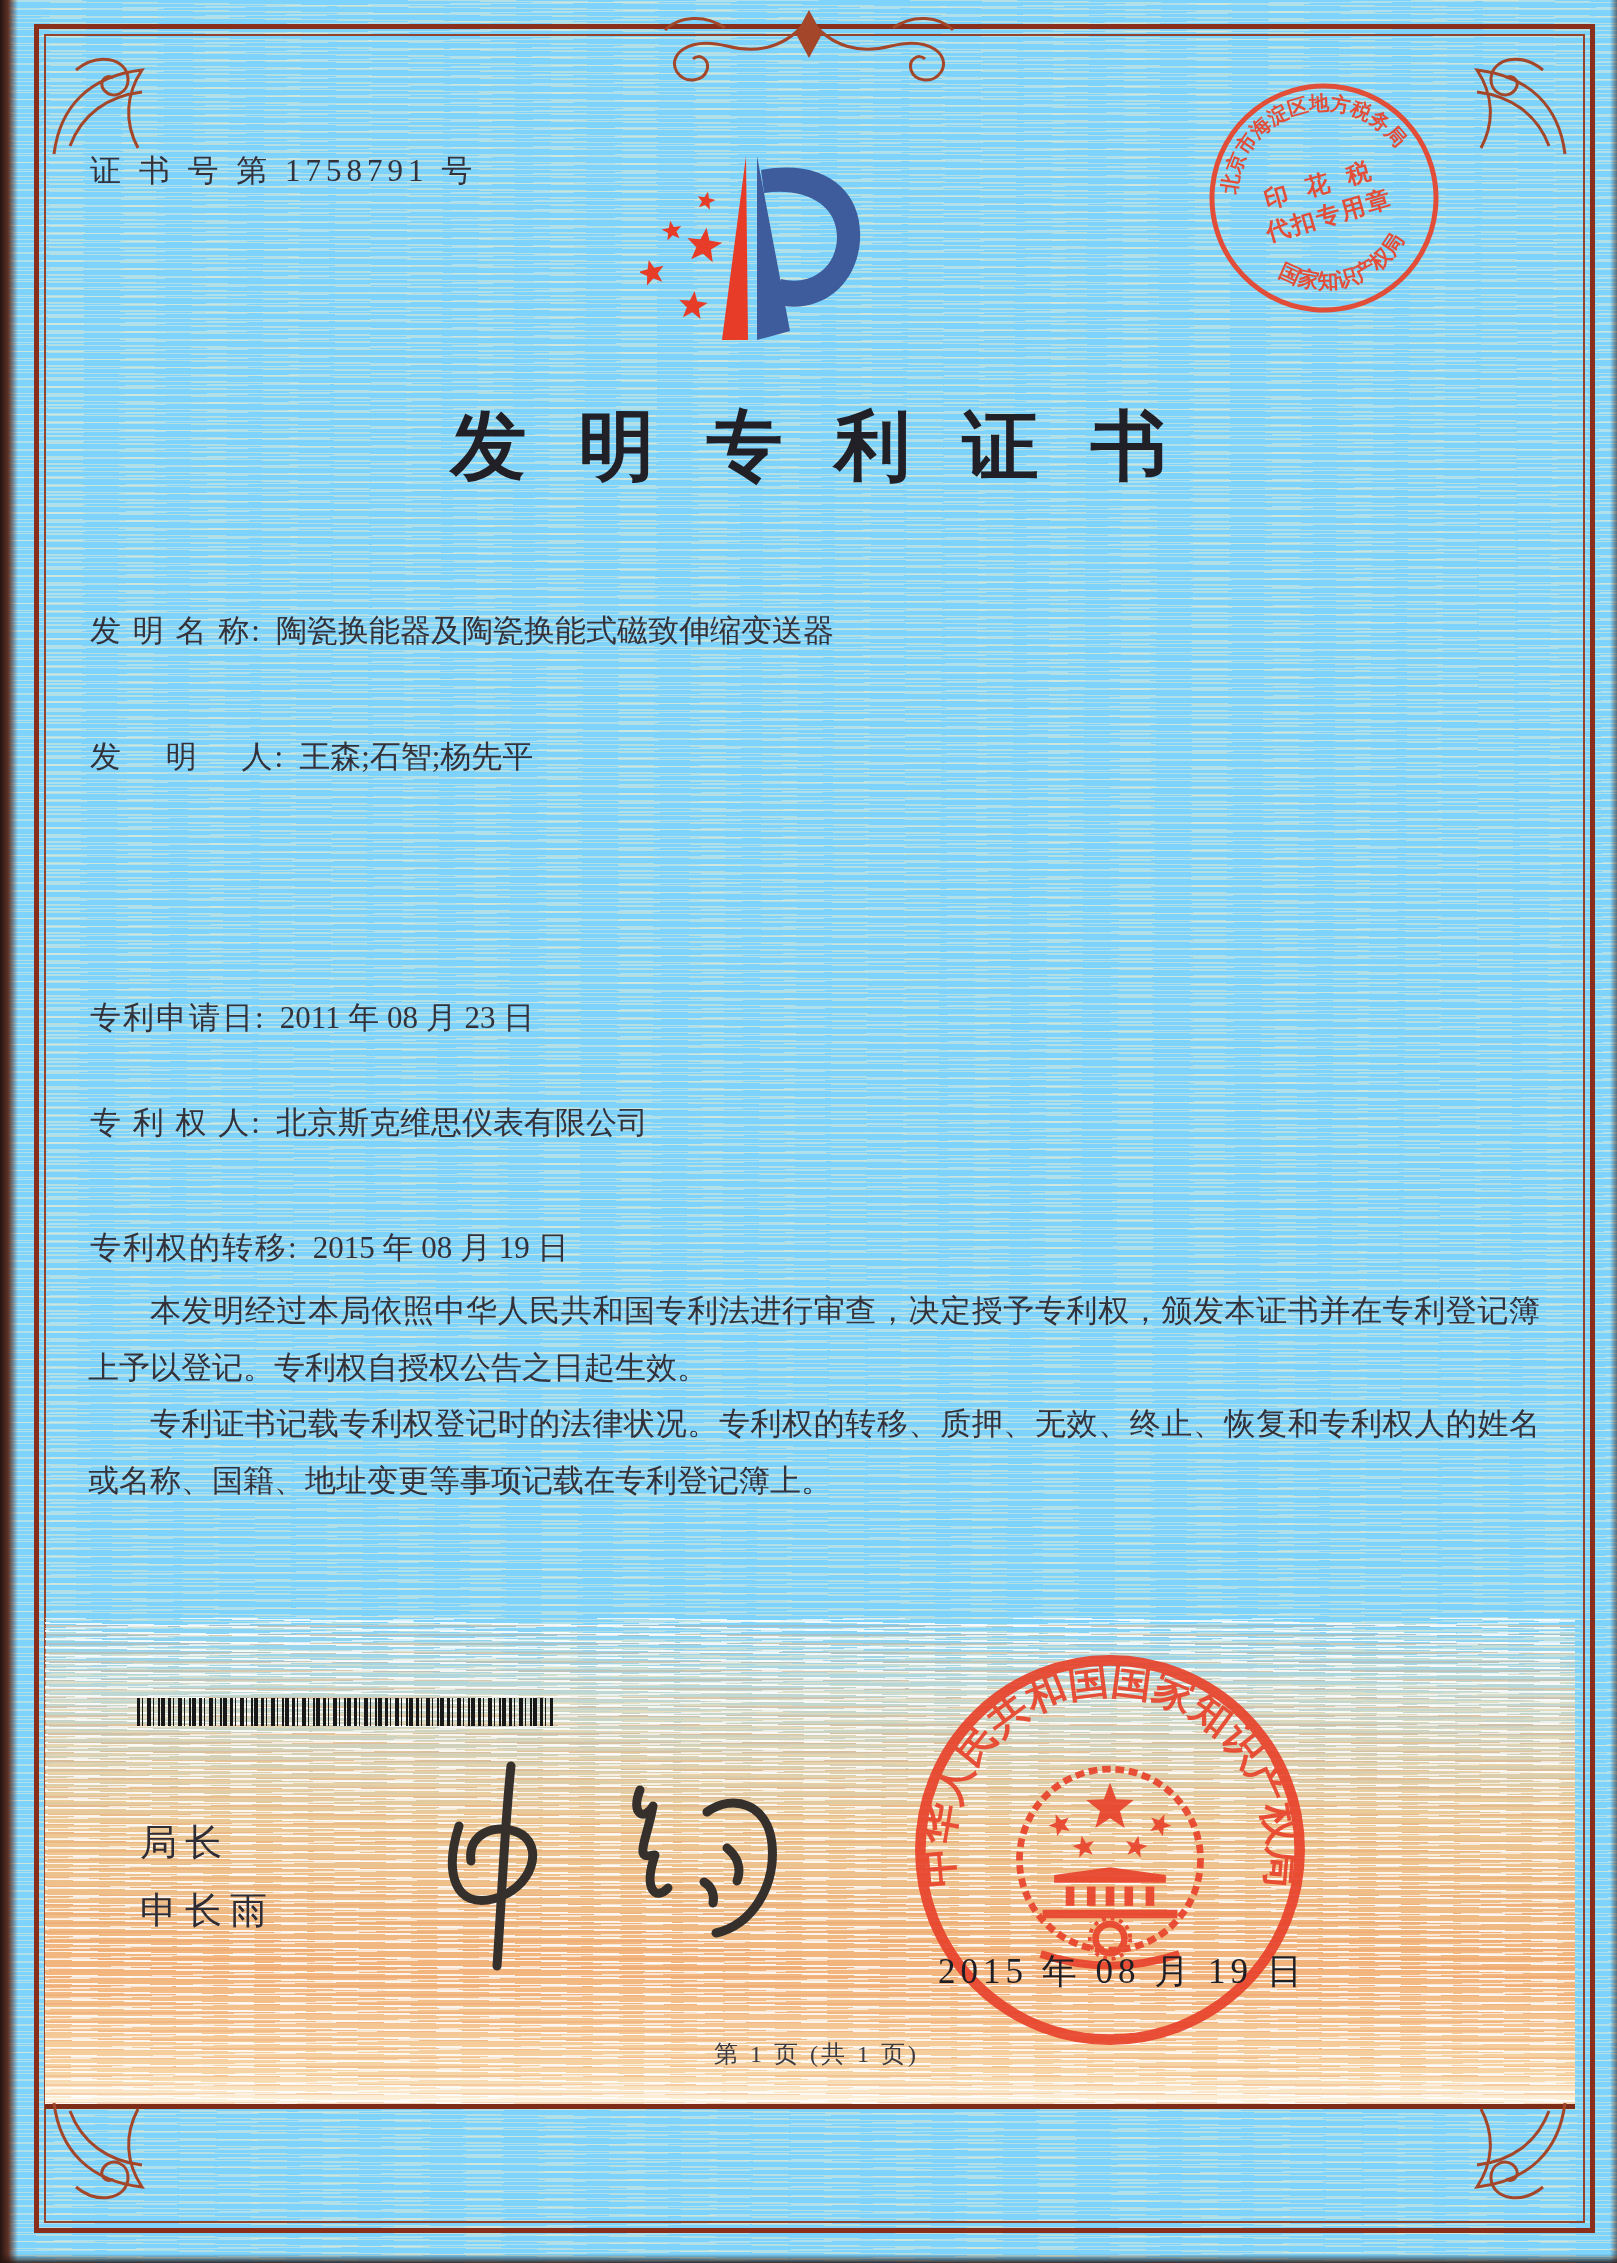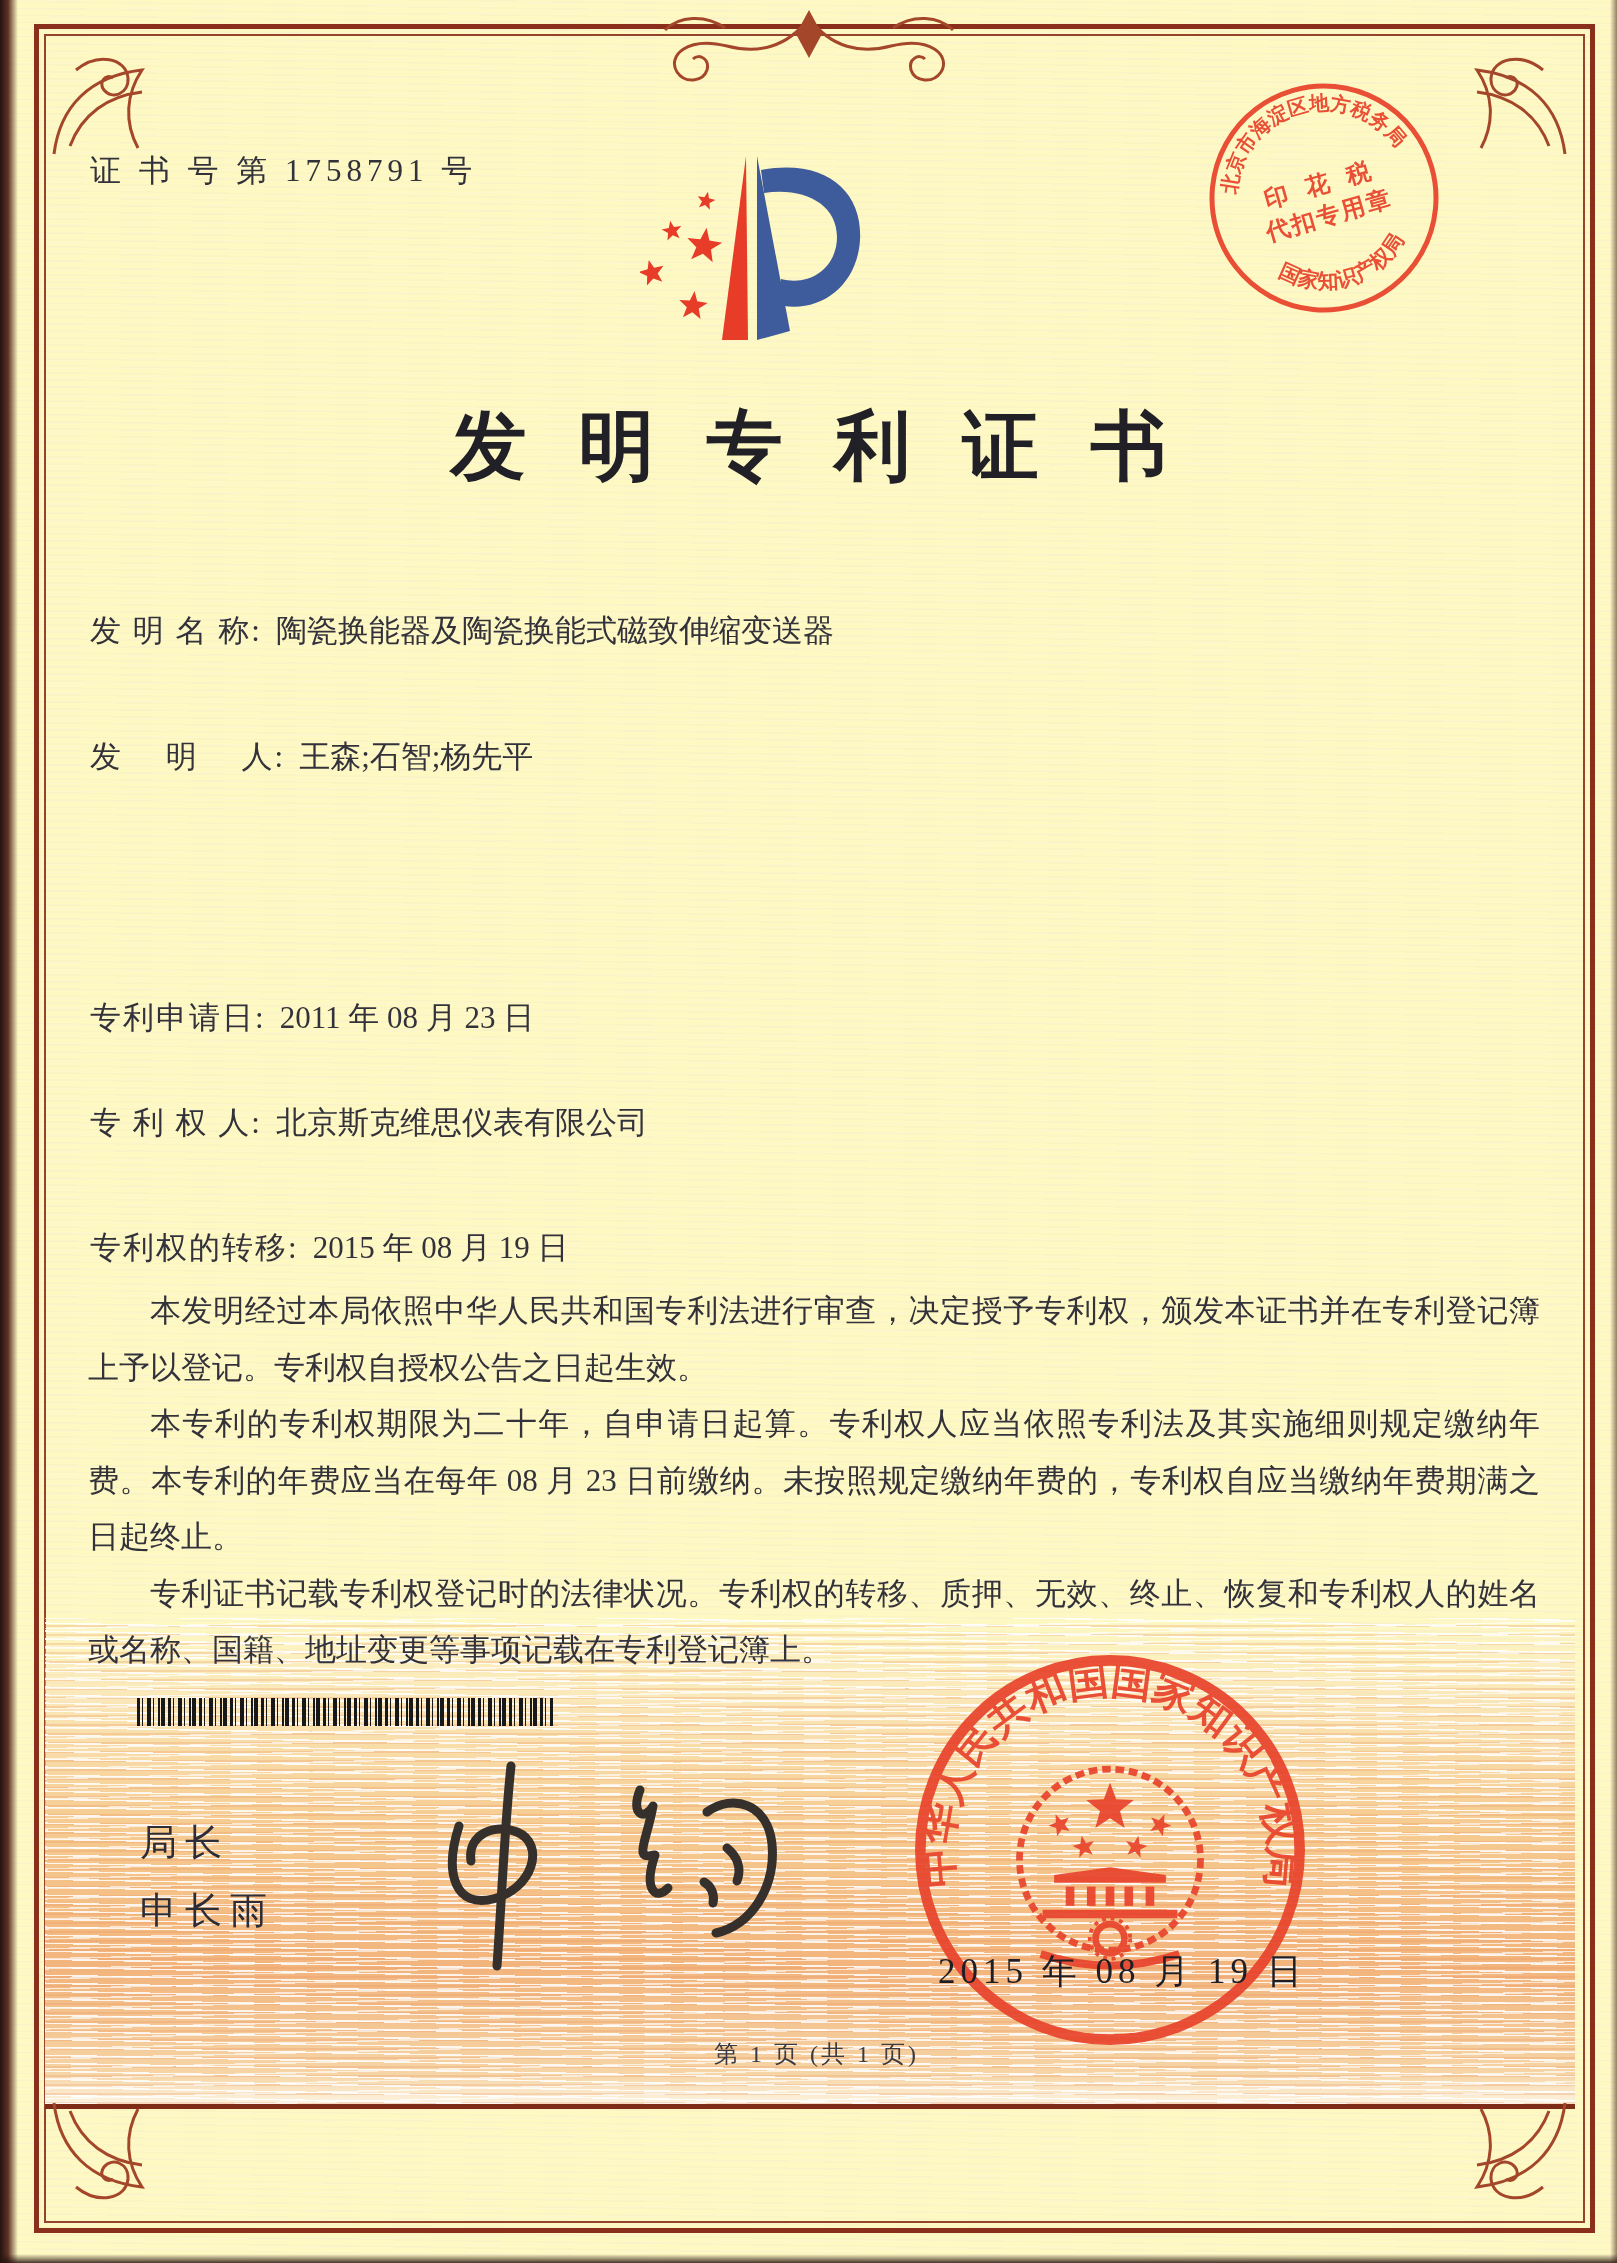--- a/index.html
+++ b/index.html
@@ -1,18 +1,18 @@
 <!DOCTYPE html>
 <html><head>
 <meta charset="utf-8">
 <style>
   html,body{margin:0;padding:0;background:#555;}
   .page{
     position:relative; width:1617px; height:2263px; margin:0 auto;
-    background:#fef9c3; overflow:hidden;
+    background:#7dd3fc; overflow:hidden;
     font-family:"Liberation Serif","DejaVu Serif",serif;
     color:#33323b;
   }
   
   .page::before{
     content:""; position:absolute; inset:0; z-index:0; pointer-events:none;
     background:
       repeating-linear-gradient(0.8deg, rgba(246,238,198,.45) 0 1.5px, rgba(0,0,0,0) 1.5px 7px),
       repeating-linear-gradient(179.3deg, rgba(250,243,214,.4) 0 1.5px, rgba(0,0,0,0) 1.5px 9px);
   }
@@ -147,21 +147,20 @@
   <div class="doc-title">发明专利证书</div>
 
   <div class="field f0"><span class="lbl">发 明 名 称:</span><span class="val">陶瓷换能器及陶瓷换能式磁致伸缩变送器</span></div>
   <div class="field f1"><span class="lbl">发　 明　 人:</span><span class="val">王森;石智;杨先平</span></div>
   <div class="field f3"><span class="lbl">专利申请日:</span><span class="val">2011 年 08 月 23 日</span></div>
   <div class="field f4"><span class="lbl">专 利 权 人:</span><span class="val">北京斯克维思仪表有限公司</span></div>
   <div class="field f5"><span class="lbl">专利权的转移:</span><span class="val">2015 年 08 月 19 日</span></div>
 
   <div class="body-text">
     <p>本发明经过本局依照中华人民共和国专利法进行审查，决定授予专利权，颁发本证书并在专利登记簿上予以登记。专利权自授权公告之日起生效。</p>
-    <p>本专利的专利权期限为二十年，自申请日起算。专利权人应当依照专利法及其实施细则规定缴纳年费。本专利的年费应当在每年 08 月 23 日前缴纳。未按照规定缴纳年费的，专利权自应当缴纳年费期满之日起终止。</p>
     <p>专利证书记载专利权登记时的法律状况。专利权的转移、质押、无效、终止、恢复和专利权人的姓名或名称、国籍、地址变更等事项记载在专利登记簿上。</p>
   </div>
 
   <div class="band"></div>
 
   <div class="barcode"></div>
 
   <div class="sig-title">局长</div>
   <div class="sig-name">申长雨</div>
 

